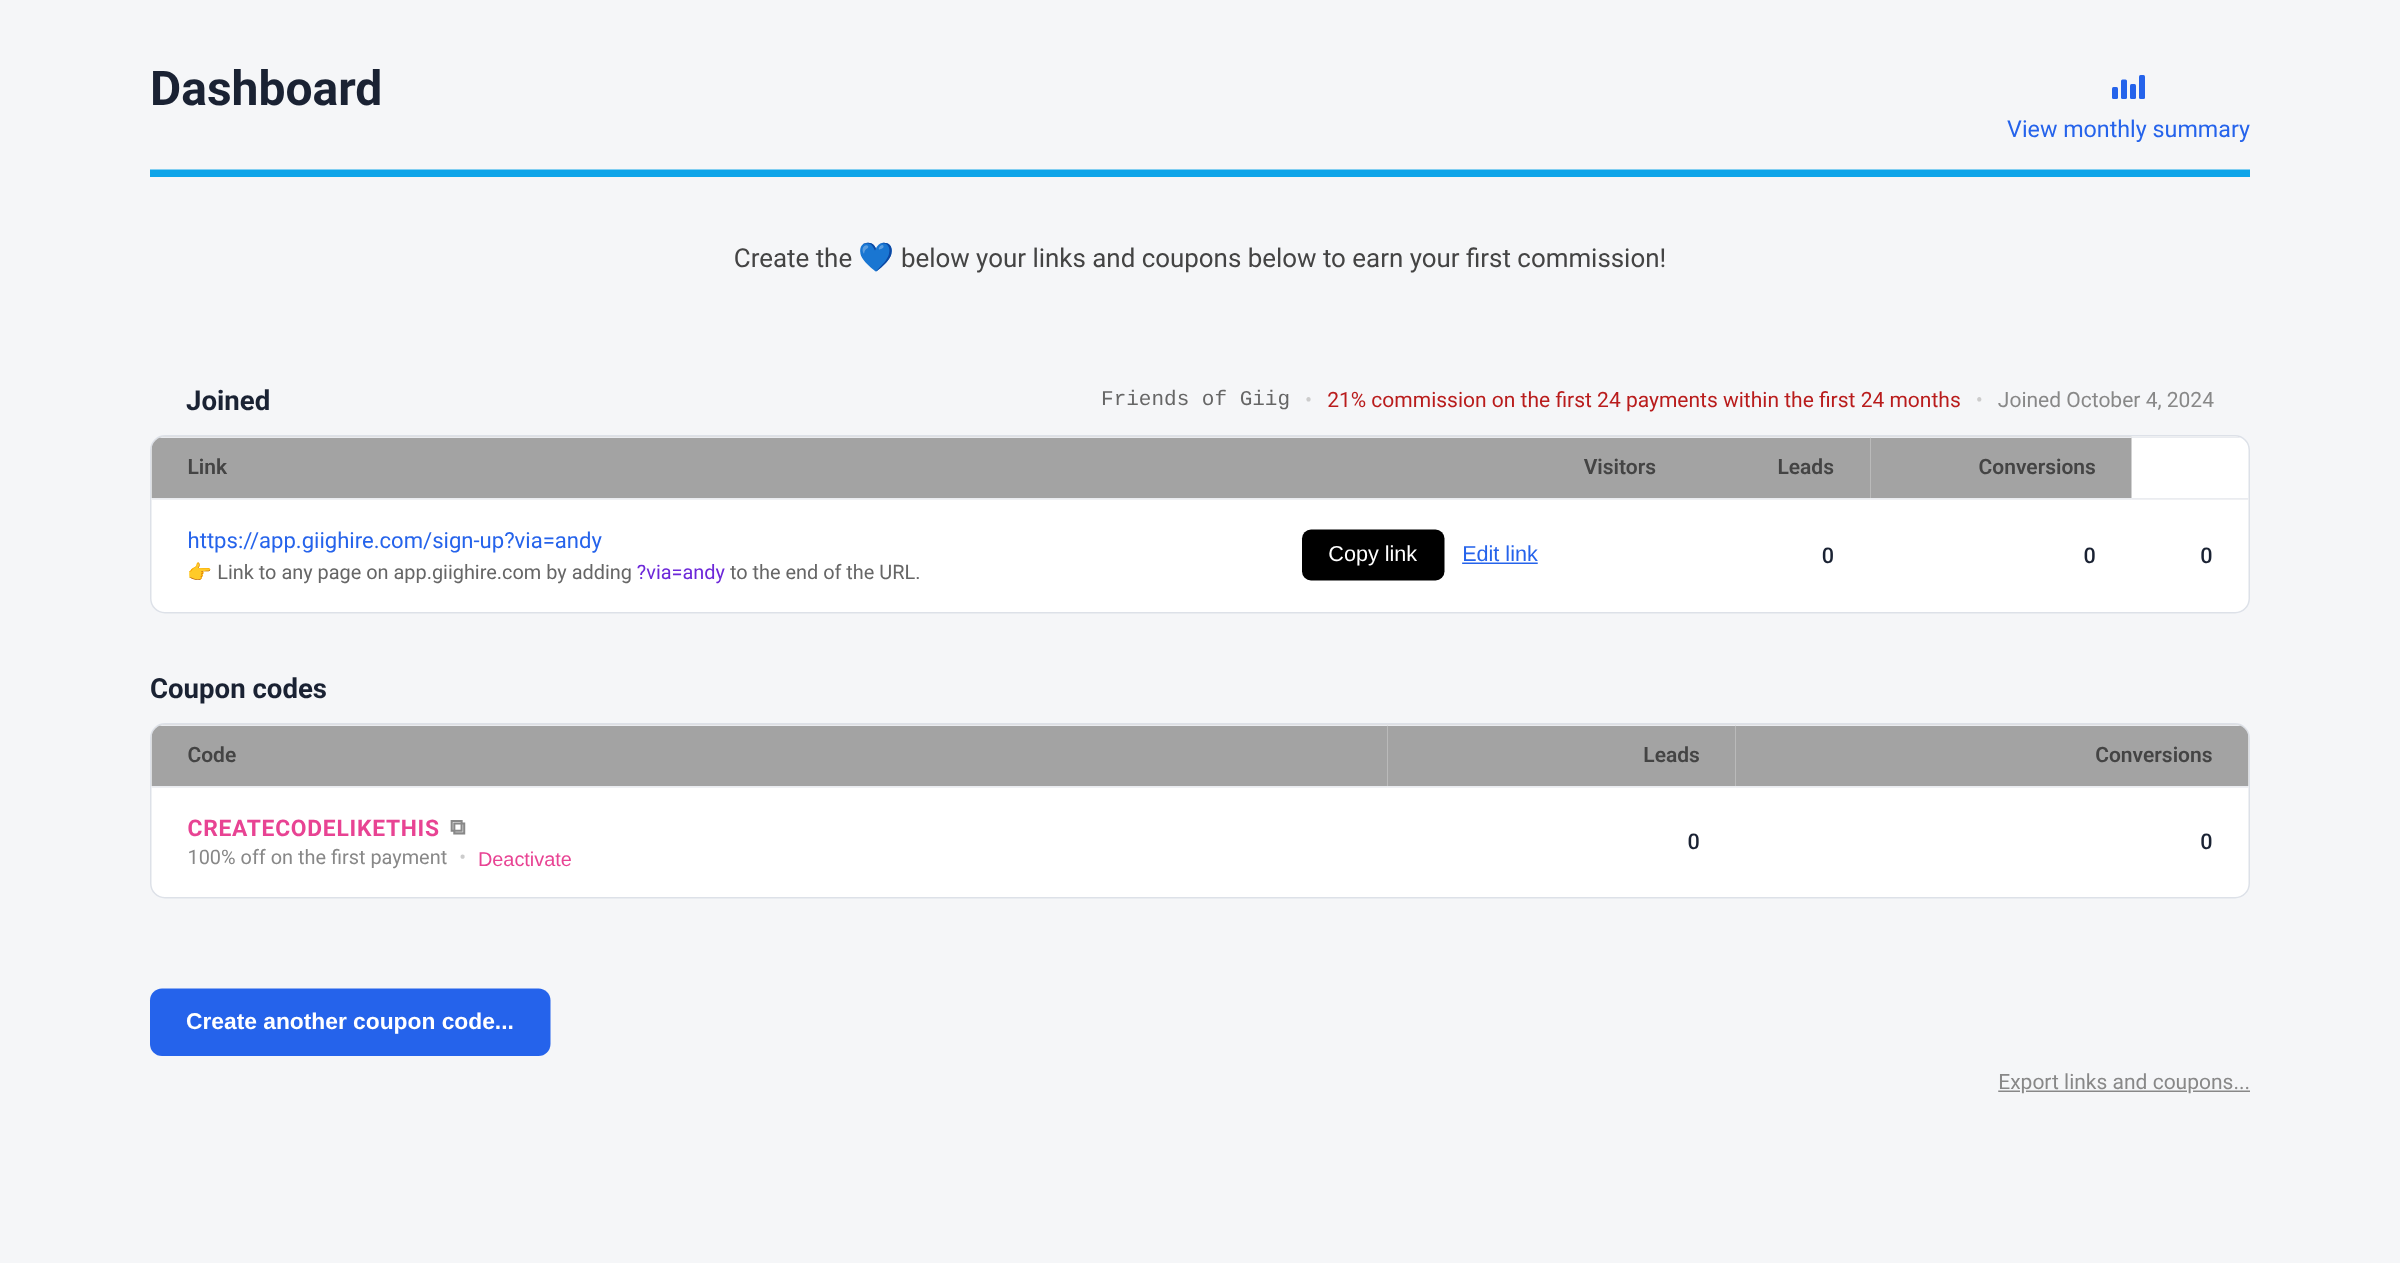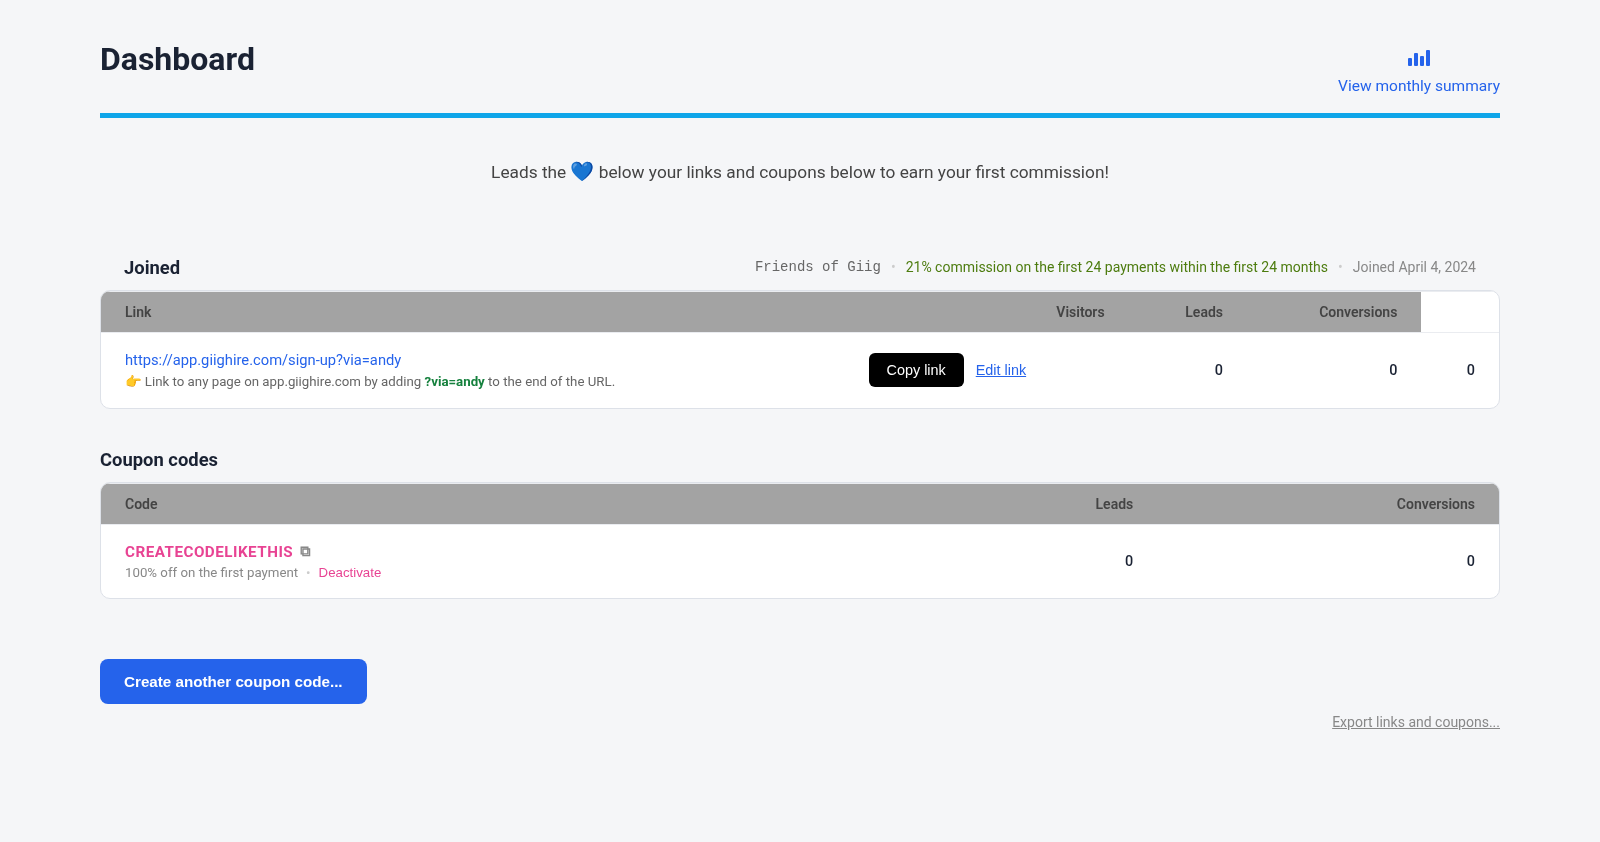--- a/index.html
+++ b/index.html
@@ -82,21 +82,21 @@
     }
     .section-meta .dot {
       color: #ccc;
     }
     .section-meta .program-name {
       color: #666;
       font-weight: 500;
       font-family: Liberation Mono, monospace;
     }
     .section-meta .commission {
-      color: #4d7c0f;
+      color: #b91c1c;
     }
     .section-meta .joined {
       color: #888;
     }
     table {
       width: 100%;
       border-collapse: collapse;
     }
     thead tr {
       border-top: 1px solid #eaecf0;
@@ -135,22 +135,22 @@
       font-size: 0.92rem;
       text-decoration: none;
       display: block;
       margin-bottom: 4px;
     }
     .link-hint {
       font-size: 0.83rem;
       color: #666;
     }
     .link-hint .via-param {
-      color: #15803d;
-      font-weight: 700;
+      color: #6d28d9;
+      font-weight: 400;
     }
     .link-actions {
       display: flex;
       align-items: center;
       gap: 12px;
     }
     .copy-link-btn {
       background: #000000;
       color: #fff;
       border: none;
@@ -248,34 +248,34 @@
           <span style="width:4px;height:13px;"></span>
           <span style="width:4px;height:10px;"></span>
           <span style="width:4px;height:16px;"></span>
         </span>
       </span>
       <span>View monthly summary</span>
     </a>
   </div>
 
   <div class="hero-text">
-    <span>Leads the</span>
+    <span>Create the</span>
     <span class="heart-emoji">💙</span>
     <span>below your links and coupons below to earn your first commission!</span>
   </div>
 
   <div style="margin-bottom: 40px;">
     <div class="links-header-row">
       <span class="section-title">Joined</span>
       <div class="section-meta">
         <span class="program-name">Friends of Giig</span>
         <span class="dot">•</span>
         <span class="commission">21% commission on the first 24 payments within the first 24 months</span>
         <span class="dot">•</span>
-        <span class="joined">Joined April 4, 2024</span>
+        <span class="joined">Joined October 4, 2024</span>
       </div>
     </div>
     <div class="section" style="margin-top: 12px;">
       <table>
         <thead>
           <tr>
             <th>Link</th>
             <th class="right">Visitors</th>
             <th class="right">Leads</th>
             <th class="right">Conversions</th>

